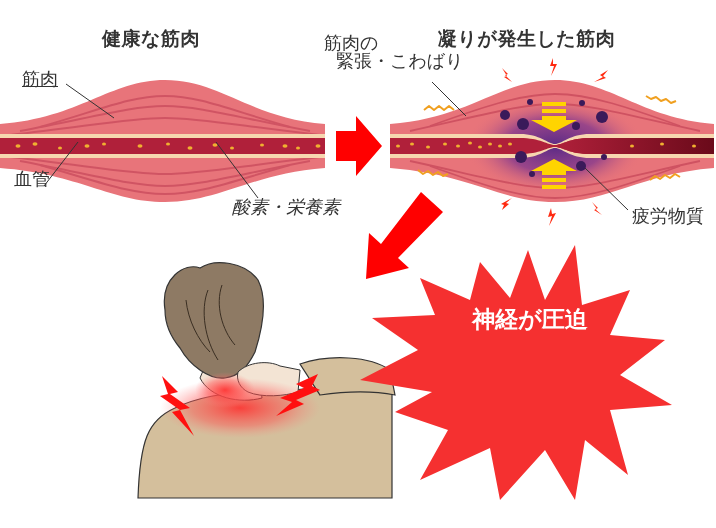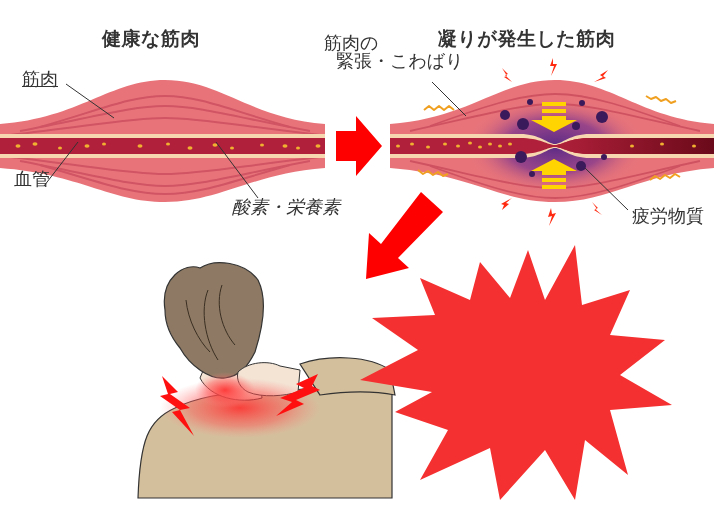--- a/index.html
+++ b/index.html
@@ -171,13 +171,14 @@
 <div class="abs label" style="left:22px; top:70px;text-decoration:underline;">筋肉</div>
 <div class="abs label" style="left:14px; top:170px;">血管</div>
 <div class="abs label" style="left:232px; top:198px;font-style:italic;">酸素・栄養素</div>
 
 <div class="abs title" style="left:438px; top:26px;text-align:center;">凝りが発生した筋肉</div>
 <div class="abs label" style="left:324px; top:34px;">筋肉の</div>
 <div class="abs label" style="left:336px; top:52px;">緊張・こわばり</div>
 <div class="abs label" style="left:632px; top:207px;">疲労物質</div>
 
 <div class="abs" style="left:420px; top:300px; width:220px;">
+  <div class="burst-text">神経が圧迫</div>
 </div>
 
 </body></html>

